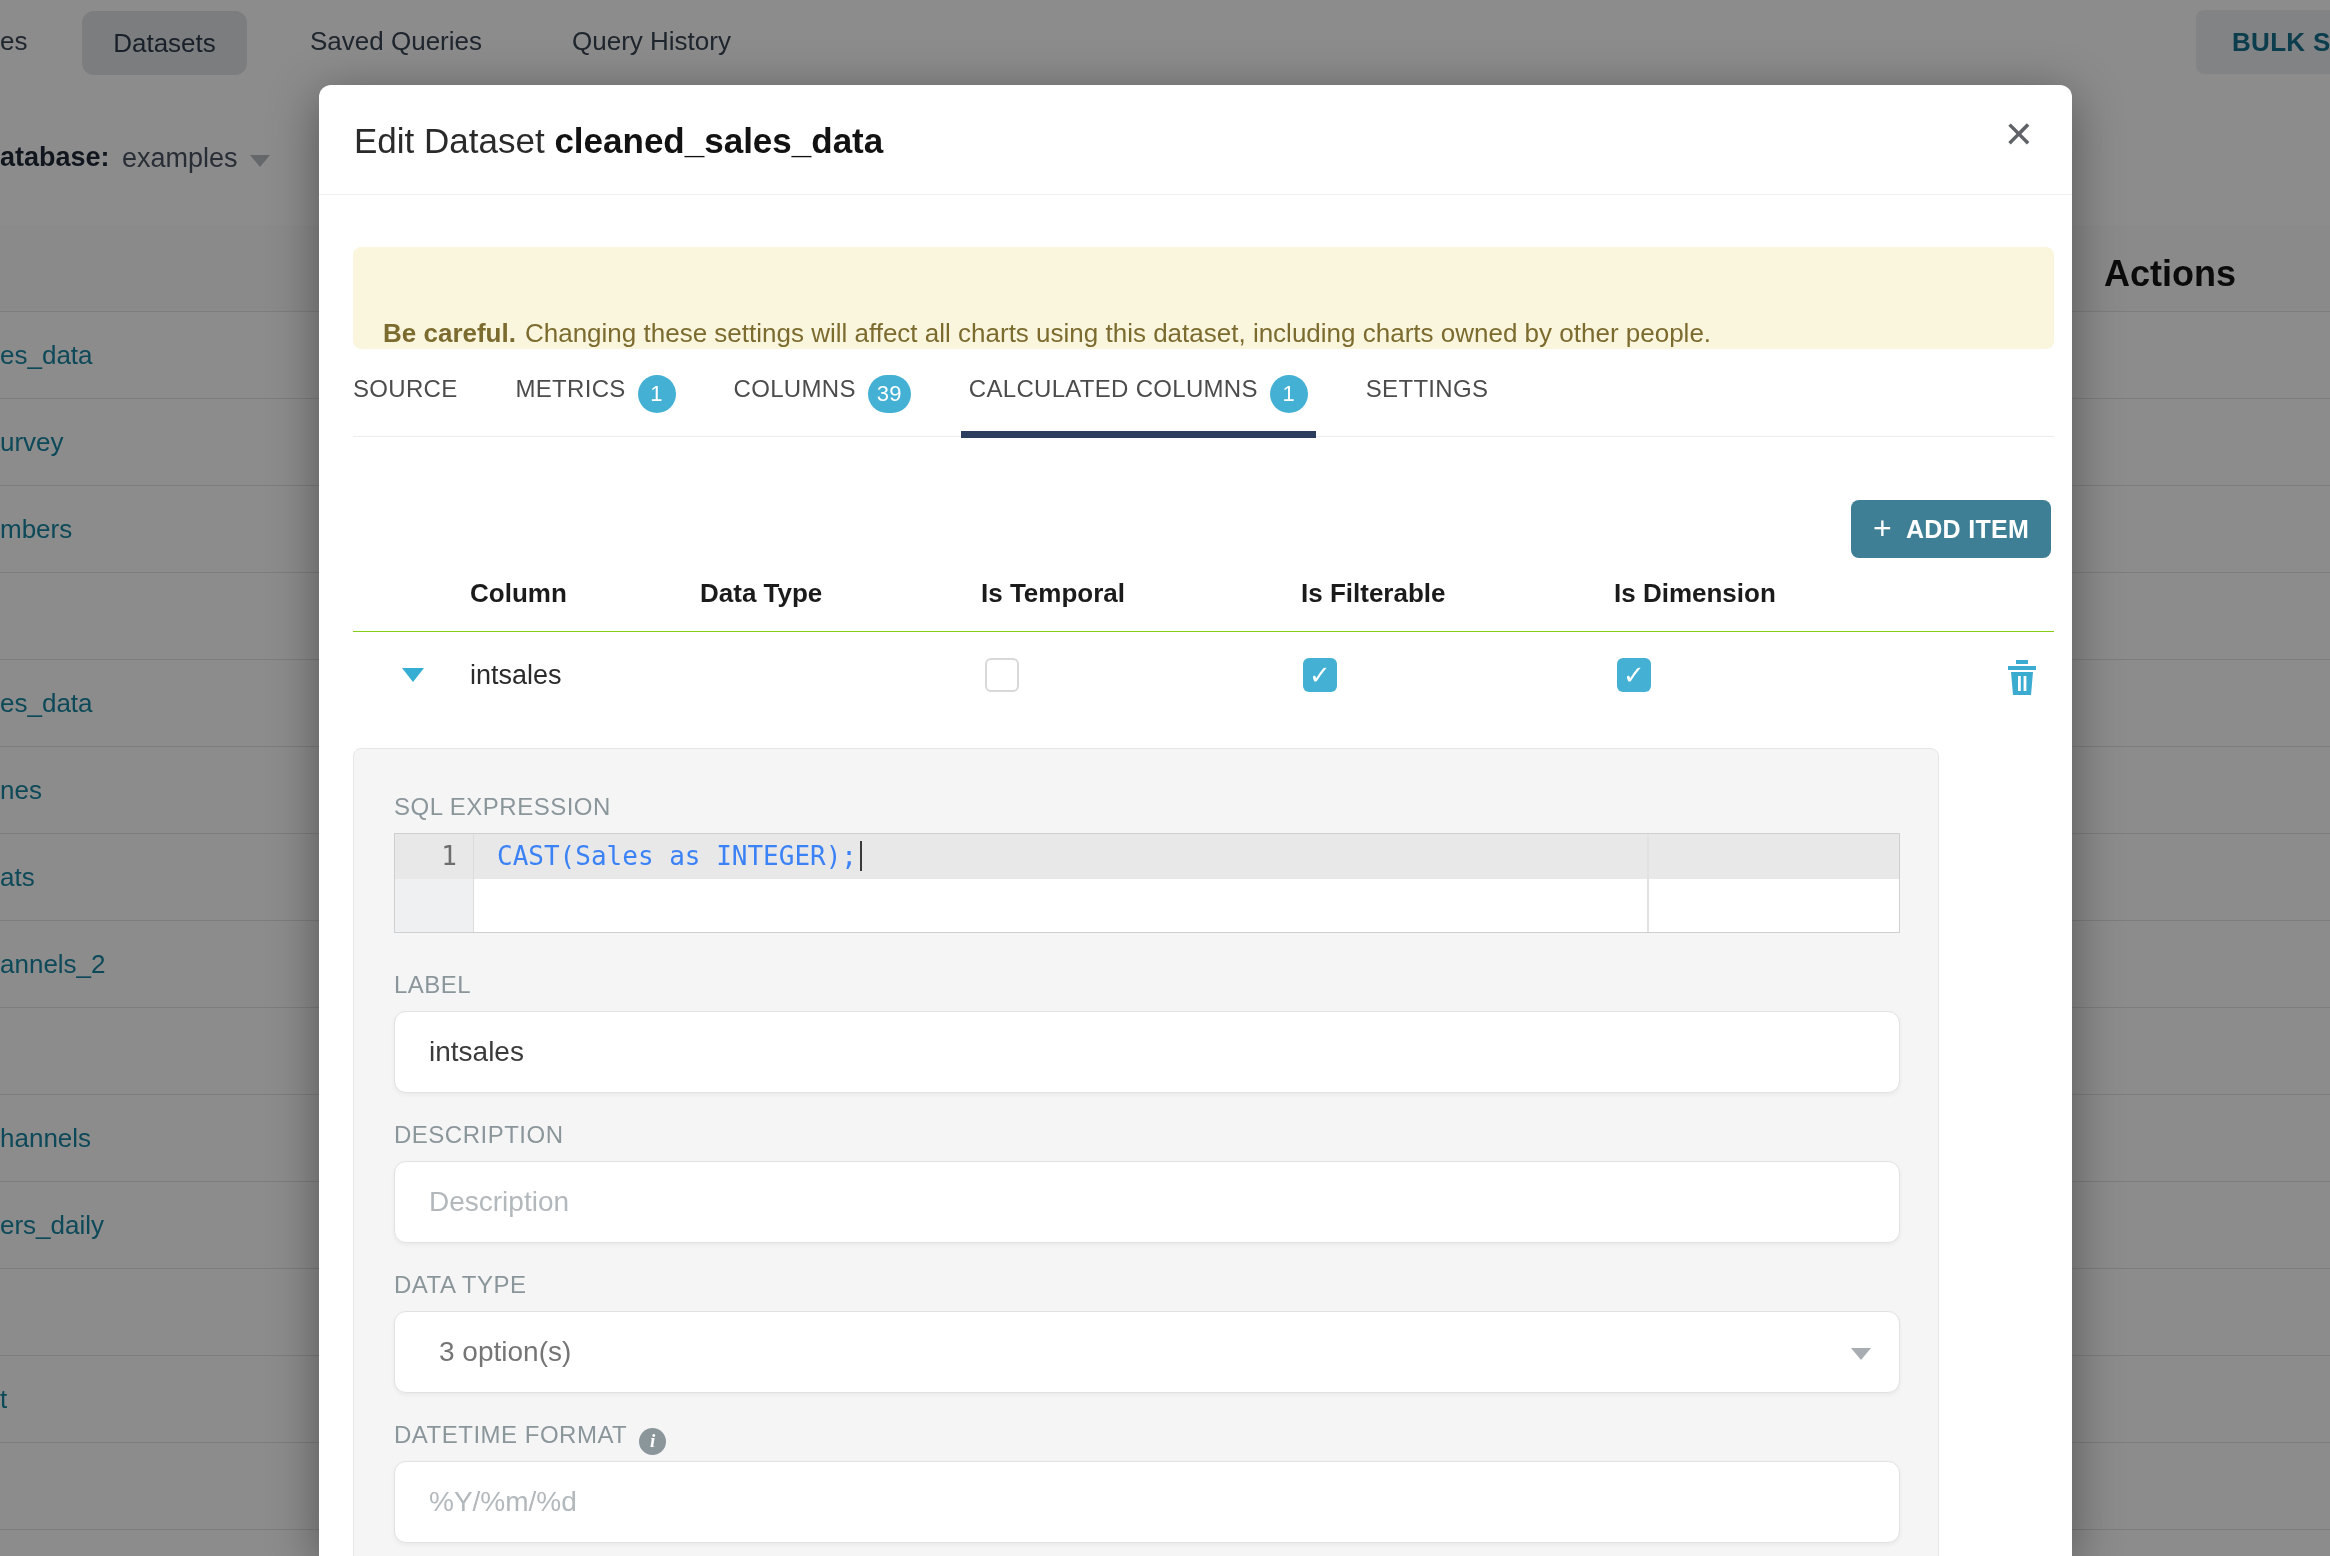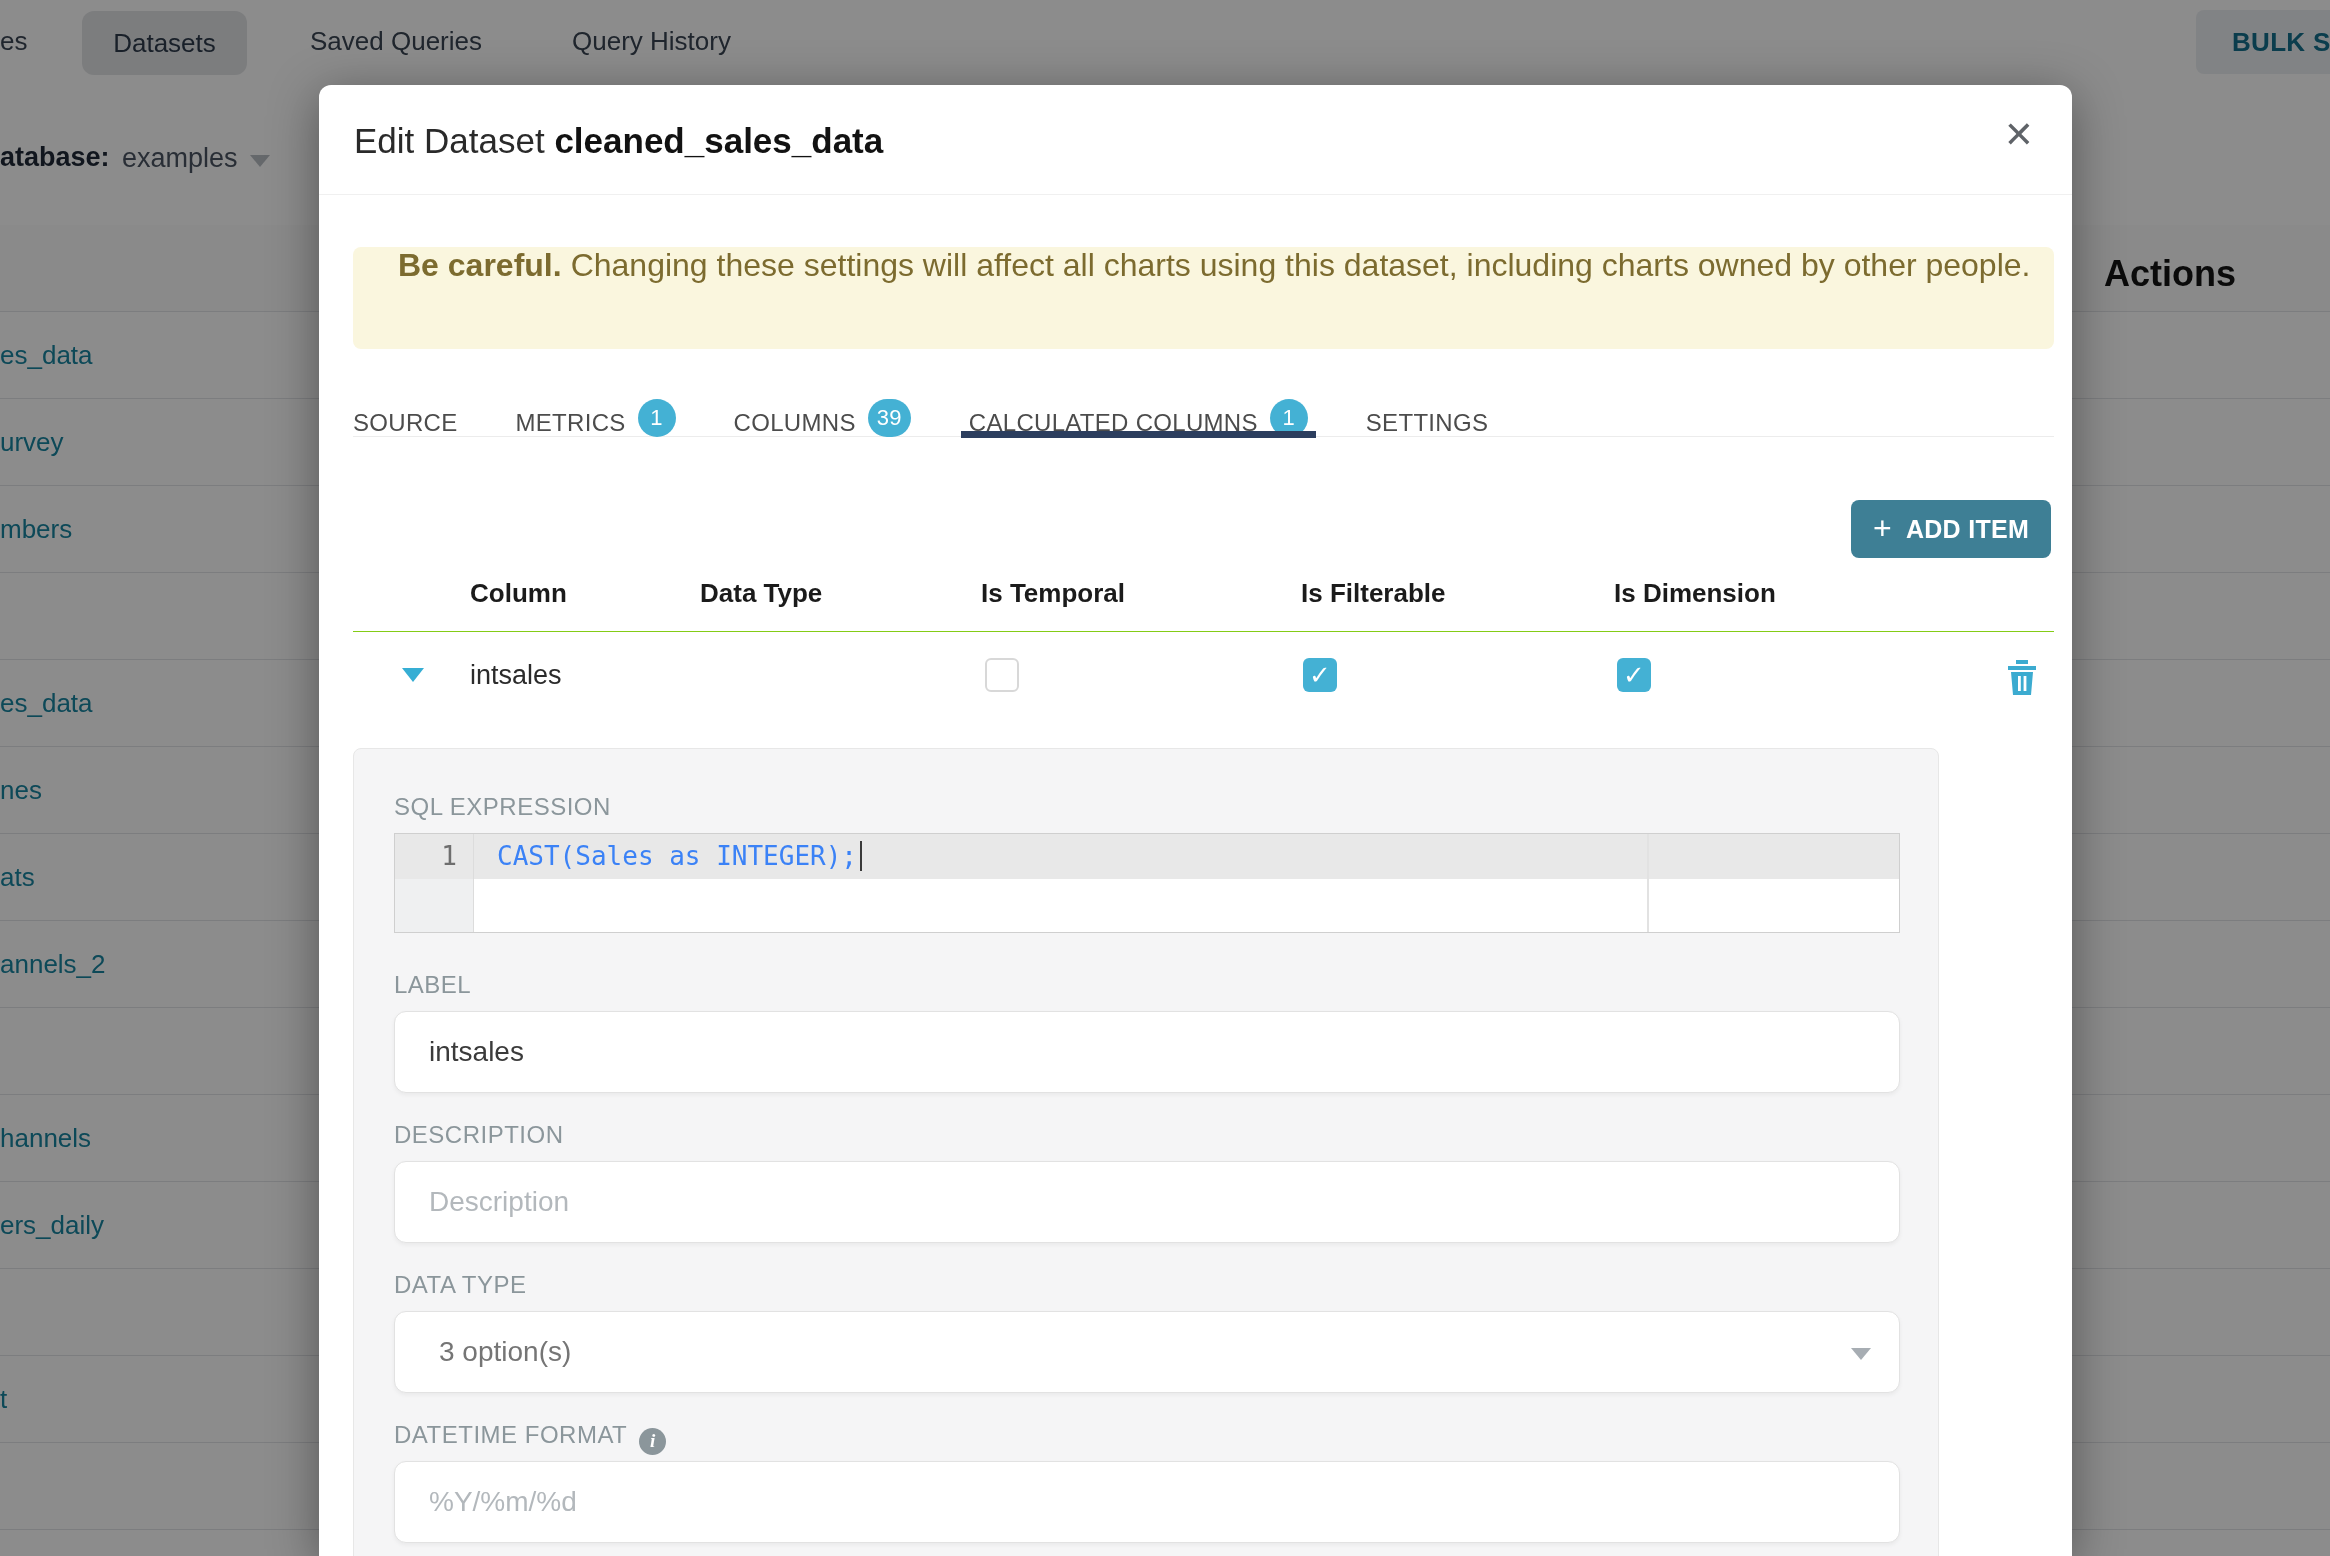--- a/index.html
+++ b/index.html
@@ -36,27 +36,27 @@
 
   
   .modal { position:absolute; left:319px; top:85px; width:1753px; height:1471px; background:#fff;
            border-radius:12px 12px 0 0; box-shadow:0 10px 50px rgba(0,0,0,.4); z-index:10; overflow:hidden; }
   .m-header { position:absolute; left:0; top:0; width:100%; height:110px; border-bottom:1px solid #f0f0f0; }
   .m-title { position:absolute; left:35px; top:36px; font-size:35px; color:#2a2a2a; }
   .m-title b { color:#121212; font-weight:700; }
   .m-close { position:absolute; right:38px; top:32px; font-size:36px; color:#5f6368; cursor:pointer; line-height:1; }
 
   .m-warning { position:absolute; left:34px; top:162px; width:1701px; height:102px; background:#faf6de;
-               border-radius:8px; font-size:32px; color:#7c6b2f; display:flex; align-items:flex-start;
-               padding-left:45px; white-space:nowrap; }
+               border-radius:8px; font-size:26px; color:#7c6b2f; display:flex; align-items:flex-end;
+               padding-left:30px; white-space:nowrap; }
   .m-warning b { margin-right:9px; }
 
   .m-tabs { position:absolute; left:34px; top:290px; width:1701px; height:62px;
             border-bottom:1px solid #ececec; display:flex; gap:58px; }
-  .m-tab { display:flex; align-items:flex-end; height:62px; position:relative; font-size:24px;
+  .m-tab { display:flex; align-items:flex-start; height:62px; position:relative; font-size:24px;
            color:#4c4c4c; letter-spacing:.3px; white-space:nowrap; cursor:pointer; }
   .m-tab.active::after { content:''; position:absolute; left:-8px; right:-8px; bottom:-1px; height:7px;
                          background:#2c3e5e; }
   .tab-badge { margin-left:12px; min-width:38px; height:38px; border-radius:19px; background:#44b1d4;
                color:#fff; font-size:22px; display:flex; align-items:center; justify-content:center;
                padding:0 9px; }
 
   .m-additem { position:absolute; top:415px; right:21px; width:200px; height:58px; background:#3e7f95;
                border-radius:8px; color:#fff; font-weight:700; font-size:25px; display:flex;
                align-items:center; justify-content:center; gap:14px; cursor:pointer; letter-spacing:.3px; }

